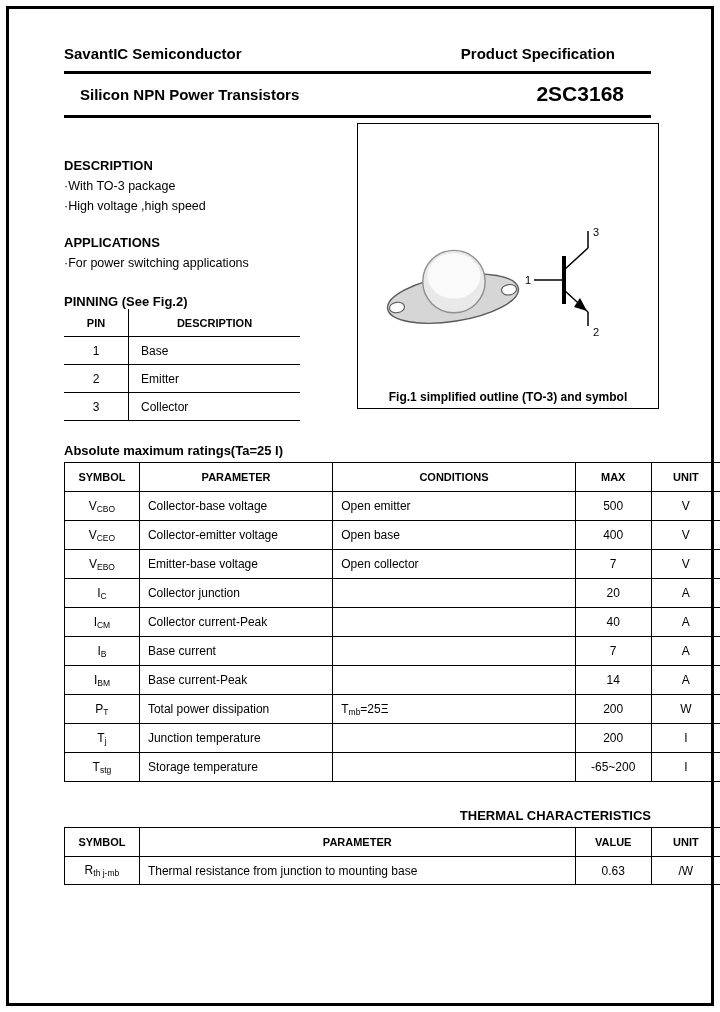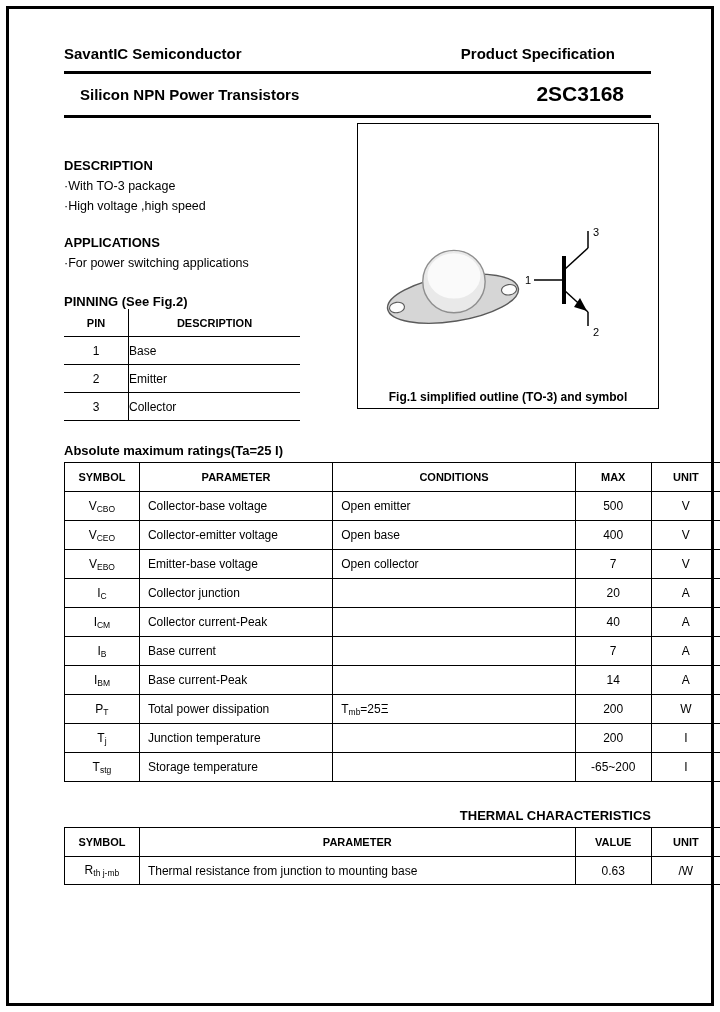--- a/index.html
+++ b/index.html
@@ -20,21 +20,21 @@
   .section-heading { font-size:13px; font-weight:bold; }
   #description-heading { margin-top:40px; }
   .body-line { font-size:12.5px; margin-top:6px; }
   #applications-heading { margin-top:22px; }
   #pinning-heading { margin-top:24px; }
 
   .pin-table { width:236px; border-collapse:collapse; font-size:12px; margin-top:0; }
   .pin-table th { font-size:11px; font-weight:bold; height:25px; border-bottom:1px solid #000; text-align:center; }
   .pin-table td { height:25px; border-bottom:1px solid #000; }
   .pin-table .pin-col { width:62px; text-align:center; border-right:1px solid #000; }
-  .pin-table td.desc-col { padding-left:0; }
+  .pin-table td.desc-col { padding-left:12px; }
 
   #abs-heading { margin-top:22px; }
   .data-table { width:657px; border-collapse:collapse; font-size:12px; margin-top:4px; }
   .data-table th { font-size:11px; font-weight:bold; border:1px solid #000; height:26px; text-align:center; }
   .data-table td { border:1px solid #000; height:26px; }
   .data-table .sym-col { text-align:center; }
   .data-table .param-col { padding-left:8px; }
   .data-table .cond-col { padding-left:8px; }
   .data-table .num-col { text-align:center; }
   .sub { font-size:8.5px; vertical-align:-2px; }

